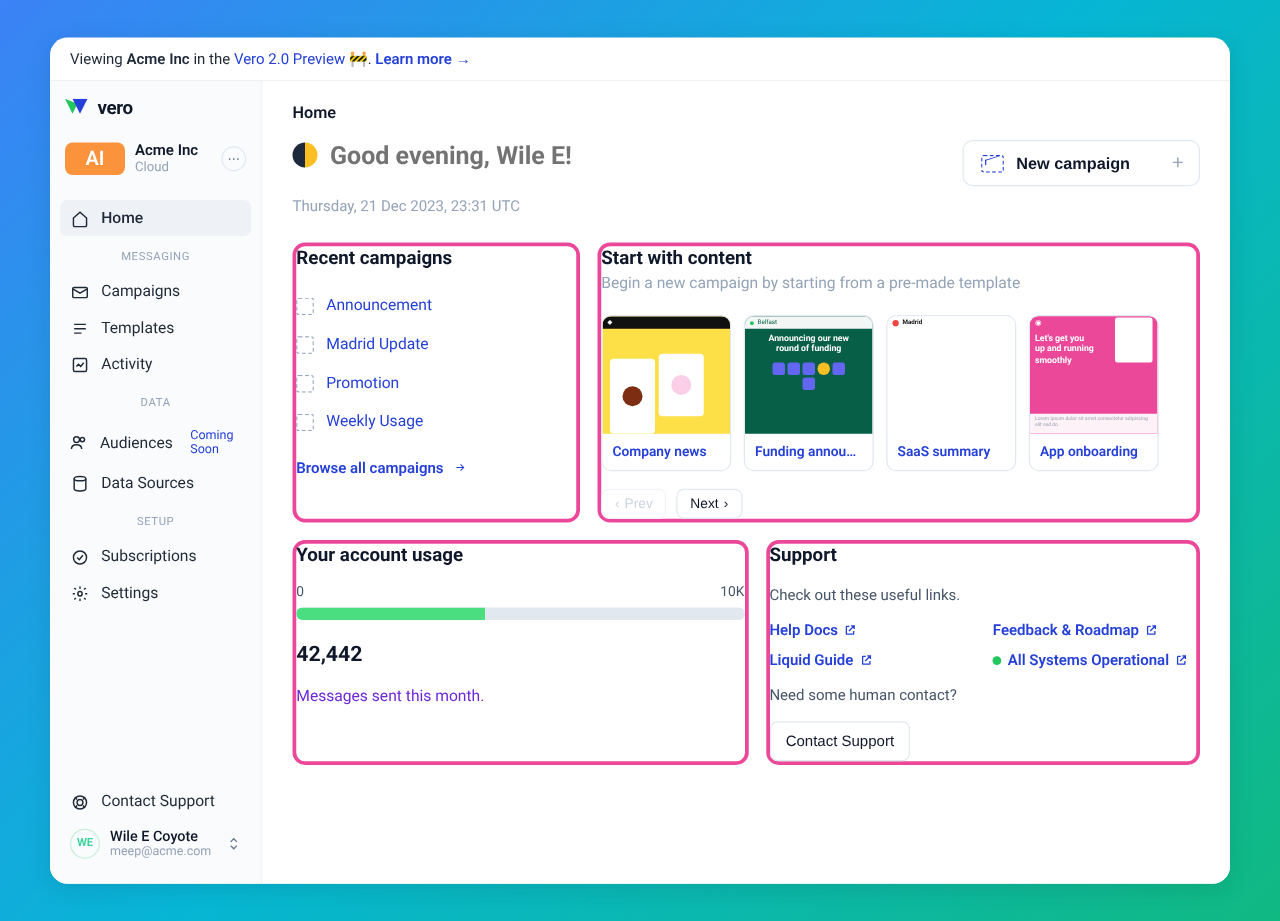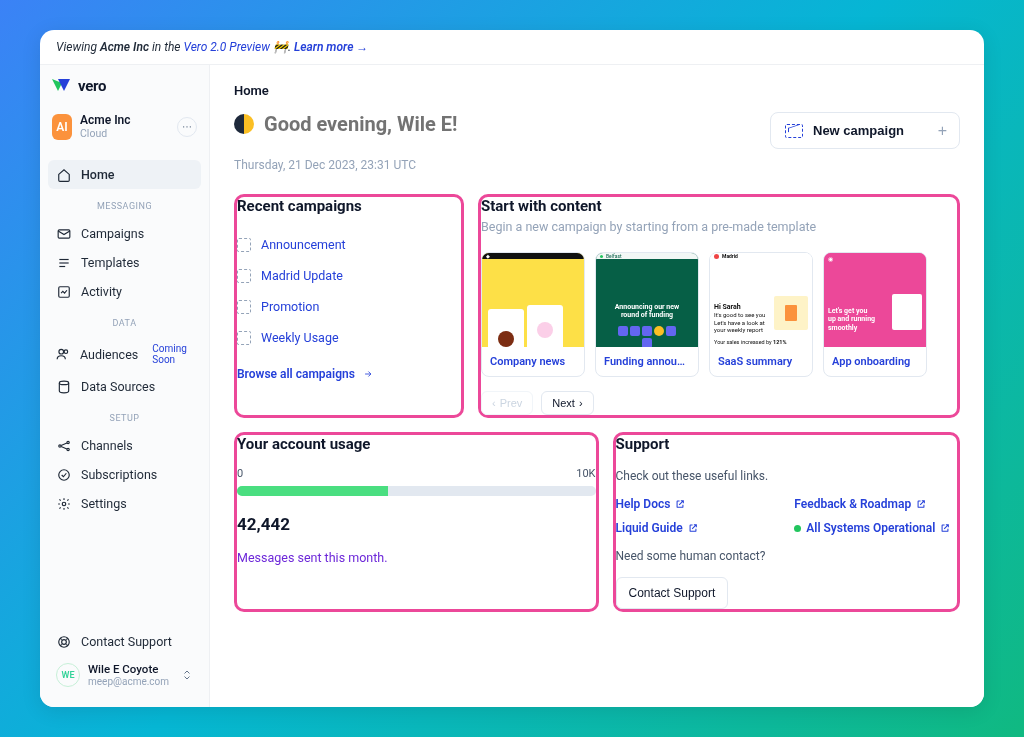--- a/index.html
+++ b/index.html
@@ -19,38 +19,37 @@
   overflow: hidden;
   display: flex;
   flex-direction: column;
   box-shadow: 0 4px 20px rgba(0,0,0,0.1);
 }
 .banner {
   padding: 10px 16px;
   font-size: 12px;
   color: #1f2937;
   border-bottom: 1px solid #eef0f3;
-  font-style: italic;
 }
 .banner a { color: #2540d9; text-decoration: none; }
 .banner .bold { font-weight: 600; }
 .main-row { flex: 1; display: flex; min-height: 0; }
 .sidebar {
   width: 170px;
   border-right: 1px solid #eef0f3;
   display: flex;
   flex-direction: column;
   font-size: 12.5px;
   background:#fafbfc;
 }
 .sidebar-top { padding: 12px 12px 6px; }
 .logo-row { display:flex; align-items:center; gap:6px; margin-bottom:16px;}
 .logo-text { font-weight:700; font-size:15px; color:#0f172a; letter-spacing:-0.3px;}
 .account-row { display:flex; align-items:center; gap:8px; padding:2px 0 10px; position:relative;}
-.account-avatar { width:20px; height:26px; border-radius:6px; background:#fb923c; color:#fff; font-size:12px; font-weight:600; display:flex; align-items:center; justify-content:center;}
+.account-avatar { width:48px; height:26px; border-radius:6px; background:#fb923c; color:#fff; font-size:16px; font-weight:600; display:flex; align-items:center; justify-content:center;}
 .account-info { flex:1; }
 .account-name { font-weight:600; font-size:12px; color:#0f172a;}
 .account-plan { font-size:10.5px; color:#94a3b8;}
 .account-menu { width:20px; height:20px; border:1px solid #e2e8f0; border-radius:50%; display:flex; align-items:center; justify-content:center; color:#64748b; font-size:10px;}
 .nav-section { padding: 4px 8px; }
 .nav-heading { font-size:9px; letter-spacing:0.5px; color:#94a3b8; font-weight:400; padding:8px 8px 4px; text-transform:uppercase;text-align:center;}
 .nav-item { display:flex; align-items:center; gap:10px; padding:7px 8px; border-radius:6px; color:#1f2937; cursor:pointer; font-size:12.5px;}
 .nav-item.active { background:#eef2f6; font-weight:500;}
 .nav-item .icon-slot { width:15px; height:15px; display:flex; align-items:center; justify-content:center; color:#1f2937;}
 .badge { font-size:10px; color:#2540d9; margin-left:4px;}
@@ -77,21 +76,21 @@
 .card { border:3px solid #ec4899; border-radius:10px; background:#fff;}
 .card-title { font-size:15px; font-weight:700; color:#0f172a; margin-bottom:4px;}
 .card-sub { font-size:12.5px; color:#94a3b8; margin-bottom:18px;}
 .recent-card { width:230px;}
 .recent-item { display:flex; align-items:center; gap:10px; padding:8px 0; font-size:12.5px; color:#2540d9; cursor:pointer;}
 .recent-icon { width:14px; height:14px; border:1.5px dashed #94a3b8; border-radius:2px;}
 .browse-link { display:flex; align-items:center; gap:6px; font-size:12px; font-weight:600; color:#2540d9; margin-top:14px; cursor:pointer;}
 .templates-card { flex:1;}
 .template-grid { display:flex; gap:10px; margin-bottom:14px;}
 .template-tile { width:104px; border:1px solid #e2e8f0; border-radius:8px; overflow:hidden; cursor:pointer; background:#fff;}
-.template-preview { height:94px; display:flex; flex-direction:column; font-size:6px; line-height:1.2; overflow:hidden;gap:40px;}
+.template-preview { height:94px; display:flex; flex-direction:column; font-size:6px; line-height:1.2; overflow:hidden;}
 .template-label { padding:8px 8px; font-size:11px; font-weight:600; color:#2540d9; white-space:nowrap; overflow:hidden; text-overflow:ellipsis;}
 .pager { display:flex; gap:8px;}
 .pager-btn { font-size:11px; padding:5px 10px; border:1px solid #e2e8f0; border-radius:6px; background:#fff; cursor:pointer; color:#0f172a; display:flex; align-items:center; gap:4px;}
 .pager-btn.disabled { color:#cbd5e1; border-color:#f1f5f9;}
 .row2 { display:flex; gap:14px; margin-top:14px;}
 .usage-card { flex:1.05;}
 .usage-range { display:flex; justify-content:space-between; font-size:11px; color:#475569; margin:14px 0 6px;}
 .usage-bar { height:10px; border-radius:6px; background:#e2e8f0; overflow:hidden; margin-bottom:18px;}
 .usage-fill { height:100%; background:#4ade80; width:42%;}
 .usage-value { font-size:17px; font-weight:700; color:#0f172a; margin-bottom:16px;}
@@ -210,31 +209,20 @@
             </span>
           <span>Data Sources</span>
         </div>
       </div>
 
       <div class="nav-heading">SETUP</div>
       <div class="nav-section">
         <div class="nav-item">
           <span class="icon-slot">
               <svg width="14" height="14" viewBox="0 0 24 24" fill="none" stroke="currentColor" stroke-width="2">
-                <circle cx="5" cy="12" r="2"></circle>
-                <circle cx="19" cy="6" r="2"></circle>
-                <circle cx="19" cy="18" r="2"></circle>
-                <path d="M7 11l10-4M7 13l10 4"></path>
-              </svg>
-            </span>
-          <span>Channels</span>
-        </div>
-        <div class="nav-item">
-          <span class="icon-slot">
-              <svg width="14" height="14" viewBox="0 0 24 24" fill="none" stroke="currentColor" stroke-width="2">
                 <circle cx="12" cy="12" r="9"></circle>
                 <path d="M8 12l3 3 5-6"></path>
               </svg>
             </span>
           <span>Subscriptions</span>
         </div>
         <div class="nav-item">
           <span class="icon-slot">
               <svg width="14" height="14" viewBox="0 0 24 24" fill="none" stroke="currentColor" stroke-width="2">
                 <circle cx="12" cy="12" r="3"></circle>
@@ -354,28 +342,20 @@
                   </div>
                 </div>
                 <div class="template-label">Funding announ...</div>
               </div>
               <div class="template-tile">
                 <div class="template-preview tp3">
                   <div class="tp-bar">
                       <span style="width:5px;height:5px;border-radius:50%;background:#ef4444;"></span>
                       <b>Madrid</b>
                     </div>
-                  <div class="tp-body" style="color:#111;font-size:6px;">
-                    <b style="font-size:7px;">Hi Sarah</b><br>It's good to see you<br>Let's have a look at<br>your weekly report
-                    <div style="float:right;width:34px;height:34px;background:#fef3c7;border-radius:2px;margin:-30px 0 0 0;display:flex;align-items:center;justify-content:center;">
-                        <span style="width:12px;height:16px;background:#fb923c;border-radius:1px;"></span>
-                      </div>
-                    <div style="clear:both;margin-top:6px;font-size:5.5px;">Your sales increased by <b>121%</b></div>
-                    <div style="margin-top:3px;width:40px;height:7px;background:#ef4444;border-radius:2px;"></div>
-                  </div>
                 </div>
                 <div class="template-label">SaaS summary</div>
               </div>
               <div class="template-tile">
                 <div class="template-preview tp4">
                   <div style="height:10px;background:#ec4899;padding:2px 4px;font-size:6px;">◉</div>
                   <div class="tp-body" style="font-size:7px;font-weight:700;">Let's get you<br>up and running<br>smoothly
                     <div style="float:right;width:30px;height:36px;background:#fff;border-radius:2px;margin:-30px 0 0 0;"></div>
                   </div>
                   <div style="height:16px;background:#fdf2f8;color:#9ca3af;font-size:4px;padding:2px 4px;">Lorem ipsum dolor sit amet consectetur adipiscing elit sed do</div>

